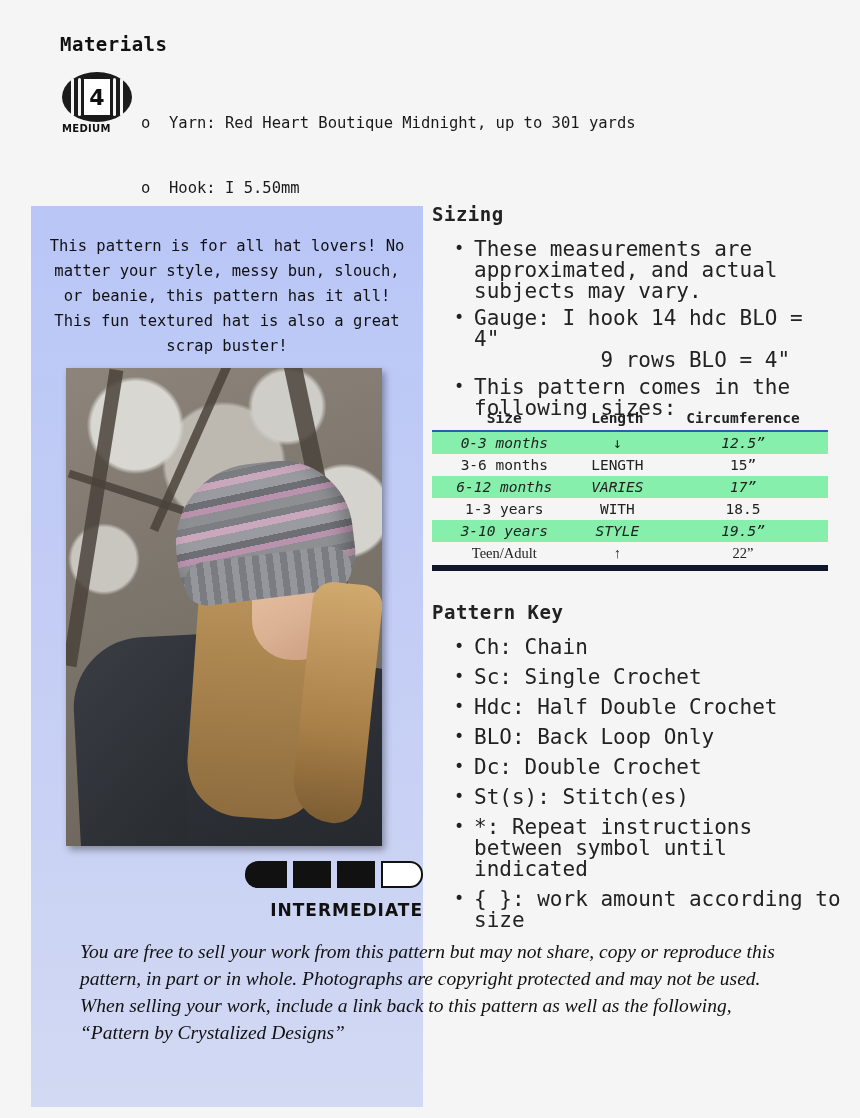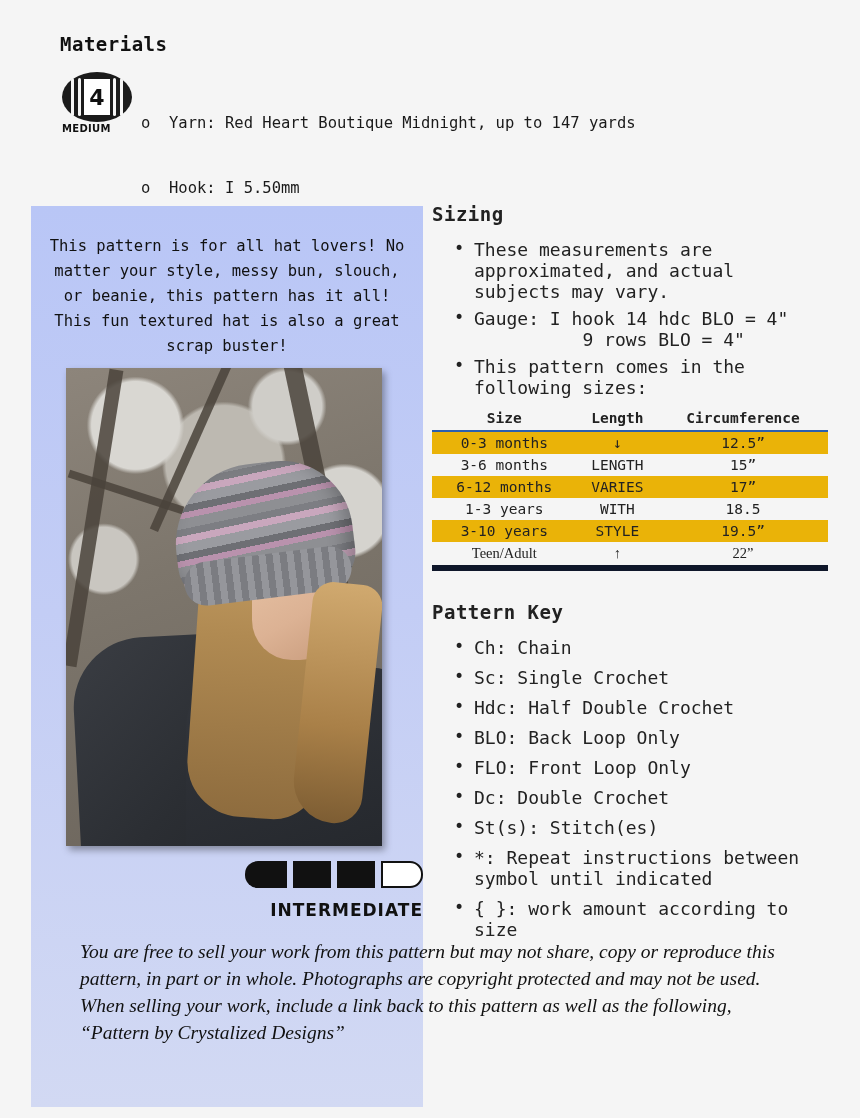--- a/index.html
+++ b/index.html
@@ -252,21 +252,21 @@
     position: absolute;
     left: 432px;
     top: 203px;
     font-weight: bold;
     font-size: 19px;
     letter-spacing: 0.5px;
   }
   .bullets {
     position: absolute;
     left: 452px;
-    font-size: 18px;
+    font-size: 21px;
     line-height: 21px;
     list-style: none;
     margin: 0;
     padding: 0;
   }
   .bullets li {
     position: relative;
     padding-left: 22px;
     margin-bottom: 6px;
     white-space: pre-wrap;
@@ -291,21 +291,21 @@
   .size-table th {
     font-weight: bold;
     padding: 3px 2px 4px;
     text-align: center;
     border-bottom: 2px solid #2a5fb0;
   }
   .size-table td {
     padding: 3px 2px;
     text-align: center;
   }
-  .size-table tr.alt td { background: #eab308; }
+  .size-table tr.alt td { background: #86efac; font-style: italic; }
   .size-table tr.last td { border-bottom: 6px solid #0f172a; font-family: Liberation Serif, serif; }
   .size-table td.size-col { text-align: center; }
 
   .key-title {
     position: absolute;
     left: 432px;
     top: 601px;
     font-weight: bold;
     font-size: 19px;
     letter-spacing: 0.5px;
@@ -339,21 +339,21 @@
       <div class="stripe s1"></div>
       <div class="stripe s2"></div>
       <div class="stripe s3"></div>
       <div class="stripe s4"></div>
       <div class="numbox">4</div>
     </div>
     <div class="yarn-label">MEDIUM</div>
   </div>
 
   <div class="materials-list">
-    <span class="mrow">o  Yarn: Red Heart Boutique Midnight, up to 147 yards</span>
+    <span class="mrow">o  Yarn: Red Heart Boutique Midnight, up to 301 yards</span>
     <span class="mrow">o  Hook: I 5.50mm</span>
     <span class="mrow">o  Scissors</span>
     <span class="mrow">o  Yarn Needle</span>
   </div>
 
   <div class="blue-card">
     <div class="blurb">This pattern is for all hat lovers! No matter your style, messy bun, slouch, or beanie, this pattern has it all! This fun textured hat is also a great scrap buster!</div>
 
     <div class="photo">
       <div class="ph-sky"></div>
@@ -430,21 +430,20 @@
       </tr>
     </tbody>
   </table>
 
   <div class="key-title">Pattern Key</div>
   <ul class="bullets" id="key-bullets">
     <li>Ch: Chain</li>
     <li>Sc: Single Crochet</li>
     <li>Hdc: Half Double Crochet</li>
     <li>BLO: Back Loop Only</li>
-    <li>FLO: Front Loop Only</li>
     <li>Dc: Double Crochet</li>
     <li>St(s): Stitch(es)</li>
     <li>*: Repeat instructions between symbol until indicated</li>
     <li>{ }: work amount according to size</li>
   </ul>
 
   <div class="footer">You are free to sell your work from this pattern but may not share, copy or reproduce this pattern, in part or in whole. Photographs are copyright protected and may not be used. When selling your work, include a link back to this pattern as well as the following, “Pattern by Crystalized Designs”</div>
 
 </div>
 

